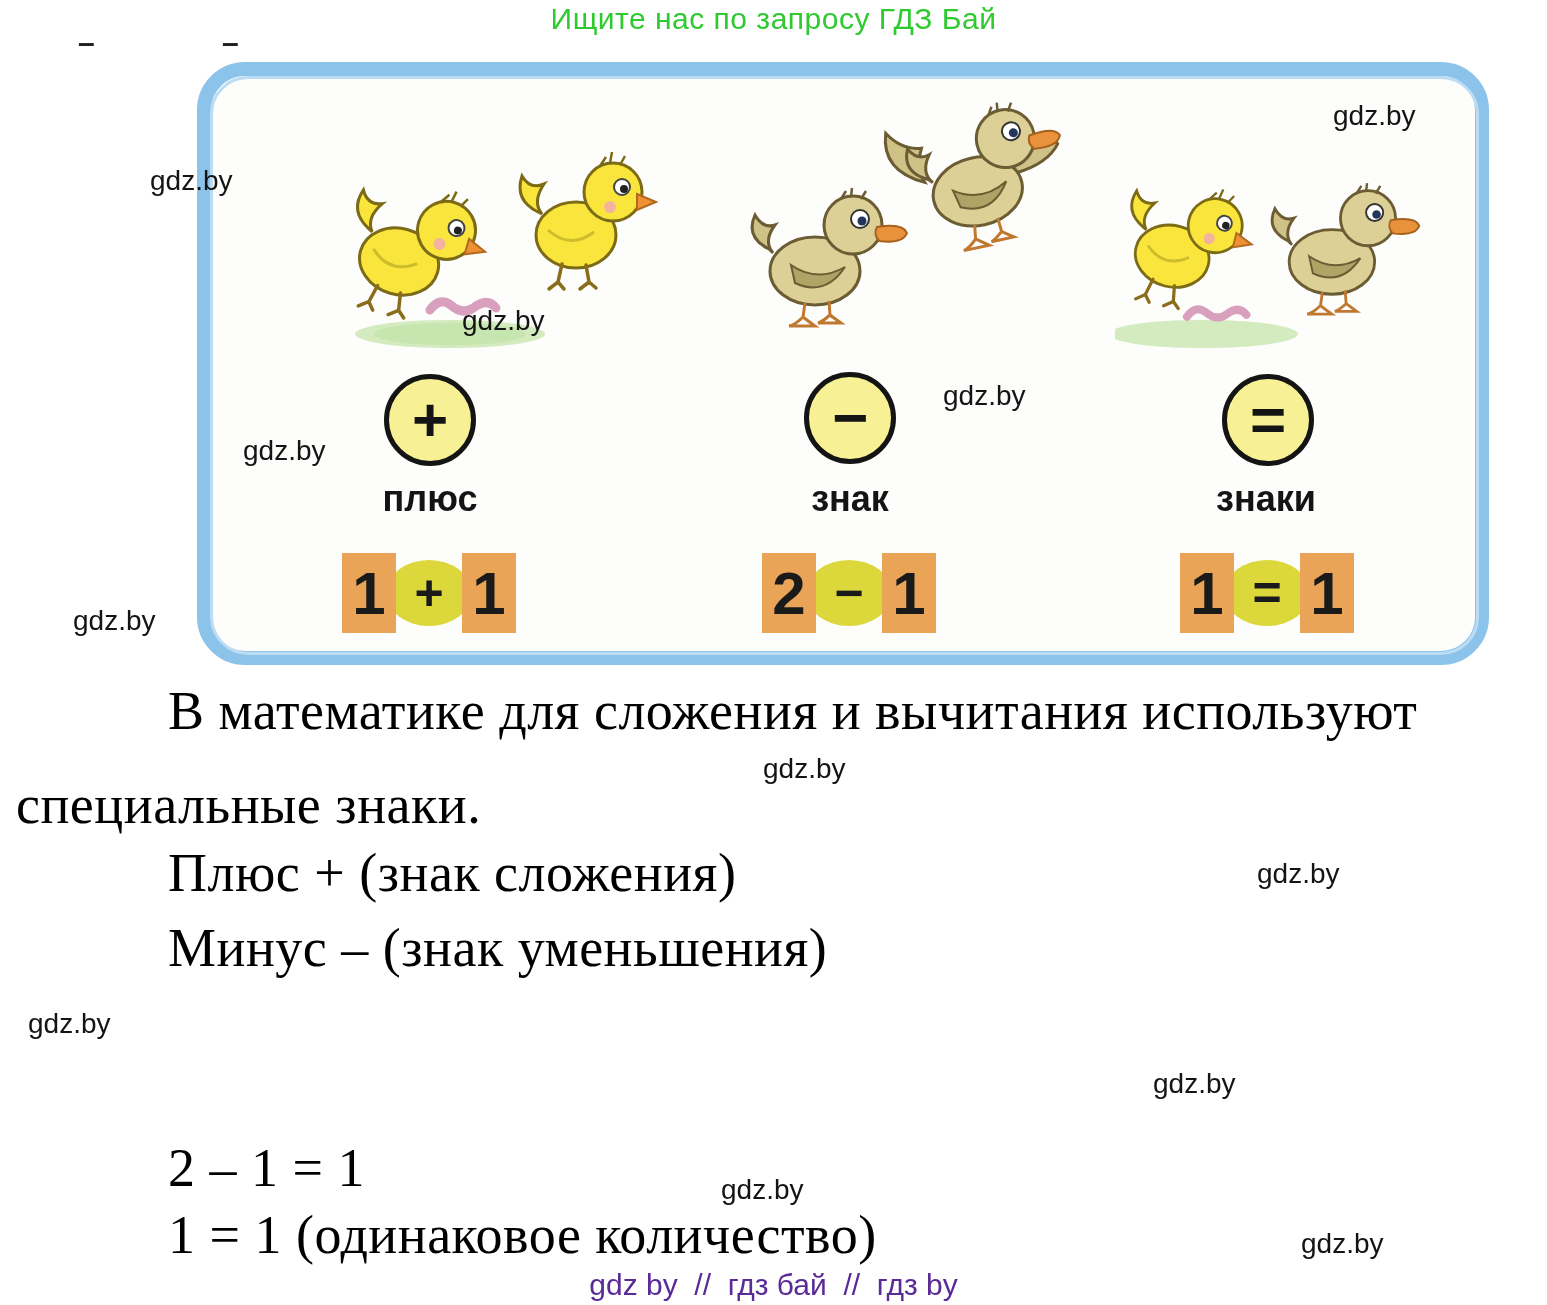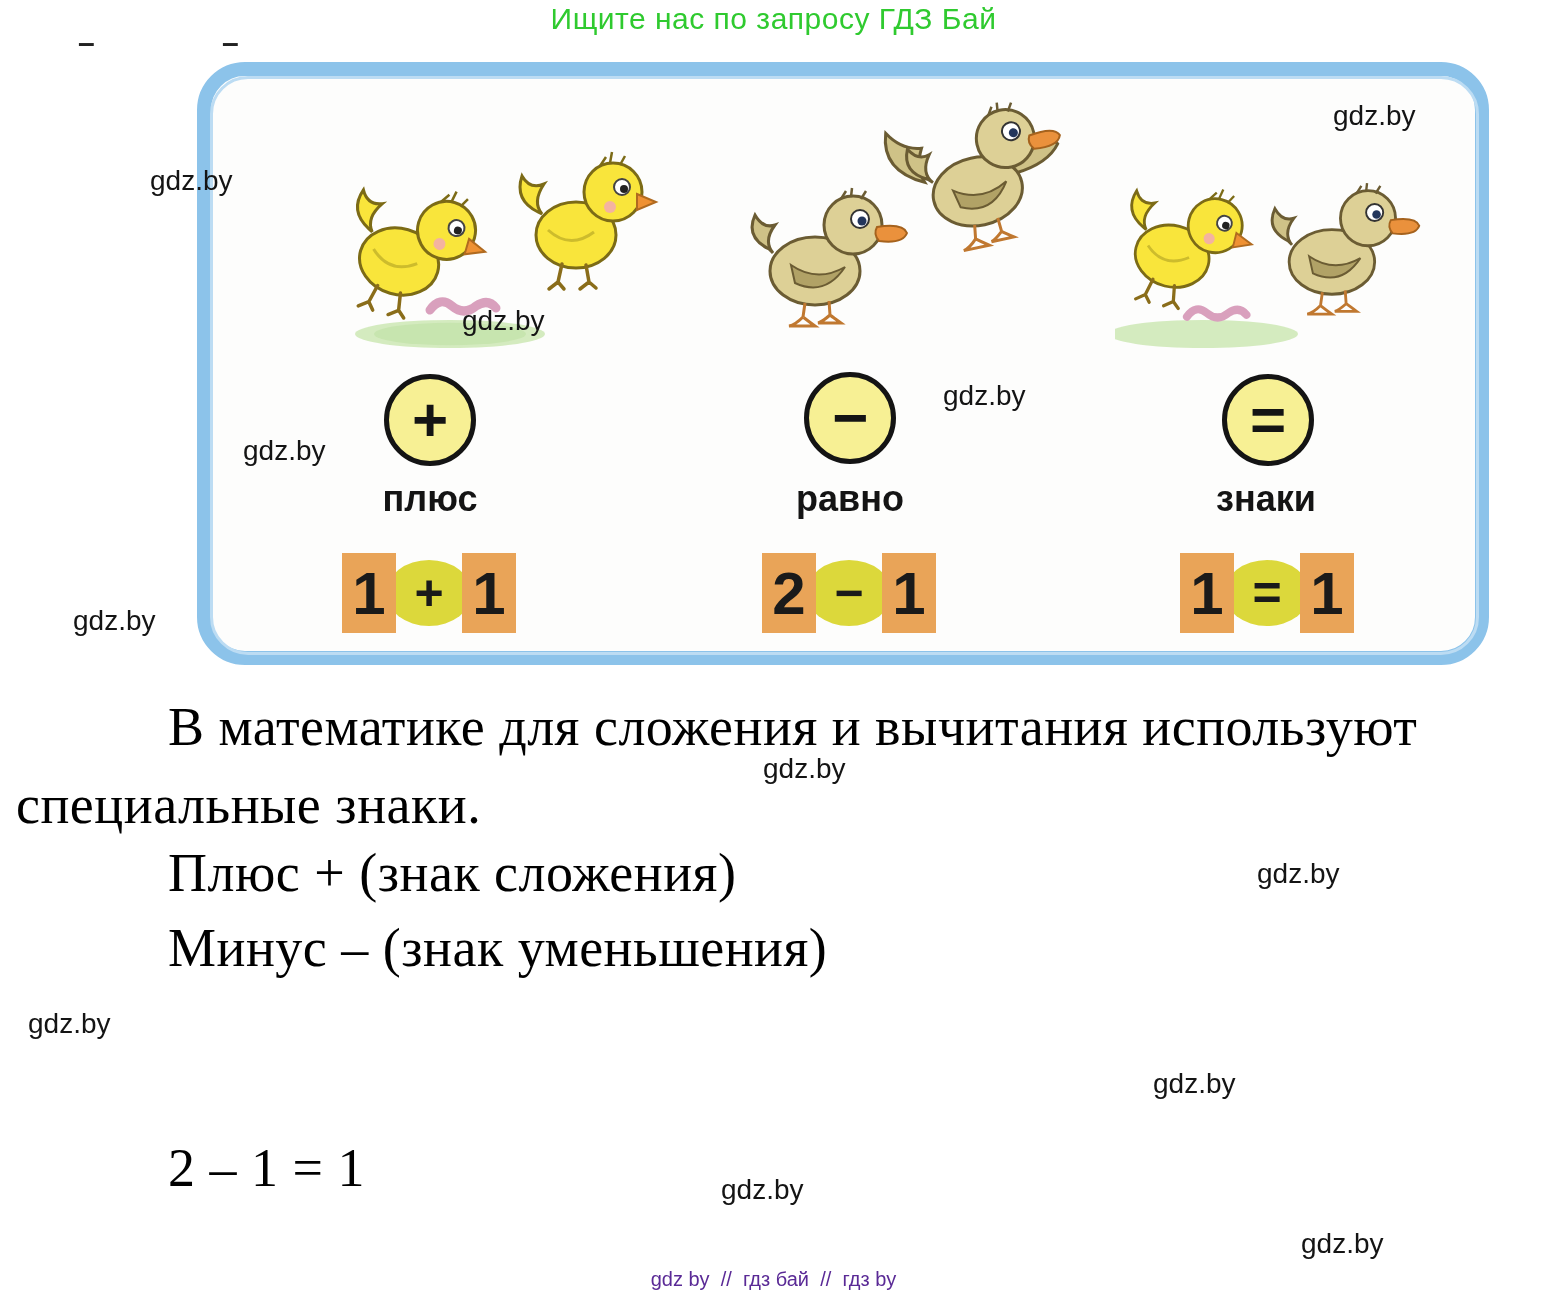--- a/index.html
+++ b/index.html
@@ -34,21 +34,21 @@
   .op{position:relative;z-index:0;width:86px;height:66px;background:#dcd83b;border-radius:50%;
         margin:0 -10px;display:flex;align-items:center;justify-content:center;
         font-size:50px;font-weight:700;color:#1a1a1a;}
 
   .wm{position:absolute;font-size:28px;color:#141414;white-space:pre;}
 
   .serif-line{position:absolute;font-family:"Liberation Serif",serif;font-size:54px;
         color:#000;white-space:pre;letter-spacing:0.5px;}
 
   .purple-footer{position:absolute;top:1268px;left:0;width:100%;text-align:center;
-        color:#5a2a96;font-size:20px;white-space:pre;}
+        color:#5a2a96;font-size:30px;white-space:pre;}
 </style>
 </head>
 <body>
 
 <div class="page">
 
   <svg width="0" height="0" style="position:absolute" aria-hidden="true">
     <defs>
       <g id="chick">
         <path d="M20,62 Q-4,50 4,26 Q12,40 26,34 Q14,52 24,64 Z" fill="#f9e53b" stroke="#7c6b16" stroke-width="3"></path>
@@ -109,21 +109,21 @@
     <use href="#duck" transform="translate(8,104)"></use>
     <g transform="translate(168,22) rotate(-12,75,70)">
       <path d="M12,62 Q-28,42 -16,6 Q-4,26 16,28 Q6,46 12,62 Z" fill="#cfc287" stroke="#6b5c33" stroke-width="3"></path>
       <path d="M96,58 Q140,34 150,52 Q136,70 100,72 Z" fill="#cfc287" stroke="#6b5c33" stroke-width="3"></path>
       <use href="#duck"></use>
     </g>
   </svg>
   <div class="sym-circle" style="left:804px;top:372px">
     <span>−</span>
   </div>
-  <div class="sym-label" style="left:700px;top:478px">равно</div>
+  <div class="sym-label" style="left:700px;top:478px">знак</div>
   <div class="expr" style="left:762px;top:553px">
     <div class="digit">2</div>
     <div class="op">−</div>
     <div class="digit">1</div>
   </div>
 
   <svg class="scene" style="left:1115px;top:152px;width:310px;height:198px" viewBox="0 0 310 198">
     <use href="#grass" x="88" y="182" fill="#cde8b4" opacity="0.85"></use>
     <use href="#worm" transform="translate(72,152) scale(0.9)"></use>
     <g transform="translate(4,28) scale(0.93)">
@@ -136,26 +136,27 @@
   <div class="sym-circle" style="left:1222px;top:374px">
     <span>=</span>
   </div>
   <div class="sym-label" style="left:1116px;top:478px">знаки</div>
   <div class="expr" style="left:1180px;top:553px">
     <div class="digit">1</div>
     <div class="op">=</div>
     <div class="digit">1</div>
   </div>
 
-  <div class="serif-line" style="left:168px;top:696px">В математике для сложения и вычитания используют</div>
+  <div class="serif-line" style="left:168px;top:680px">В математике для сложения и вычитания используют</div>
   <div class="serif-line" style="left:16px;top:774px">специальные знаки.</div>
 
   <div class="serif-line" style="left:168px;top:842px">Плюс + (знак сложения)</div>
   <div class="serif-line" style="left:168px;top:917px">Минус – (знак уменьшения)</div>
   <div class="serif-line" style="left:168px;top:1137px">2 – 1 = 1</div>
+  <div class="serif-line" style="left:168px;top:1204px">1 = 1 (одинаковое количество)</div>
 
   <span class="wm" style="left:1333px;top:100px">gdz.by</span>
   <span class="wm" style="left:150px;top:165px">gdz.by</span>
   <span class="wm" style="left:462px;top:305px">gdz.by</span>
   <span class="wm" style="left:943px;top:380px">gdz.by</span>
   <span class="wm" style="left:243px;top:435px">gdz.by</span>
   <span class="wm" style="left:73px;top:605px">gdz.by</span>
   <span class="wm" style="left:763px;top:753px">gdz.by</span>
   <span class="wm" style="left:1257px;top:858px">gdz.by</span>
   <span class="wm" style="left:28px;top:1008px">gdz.by</span>

